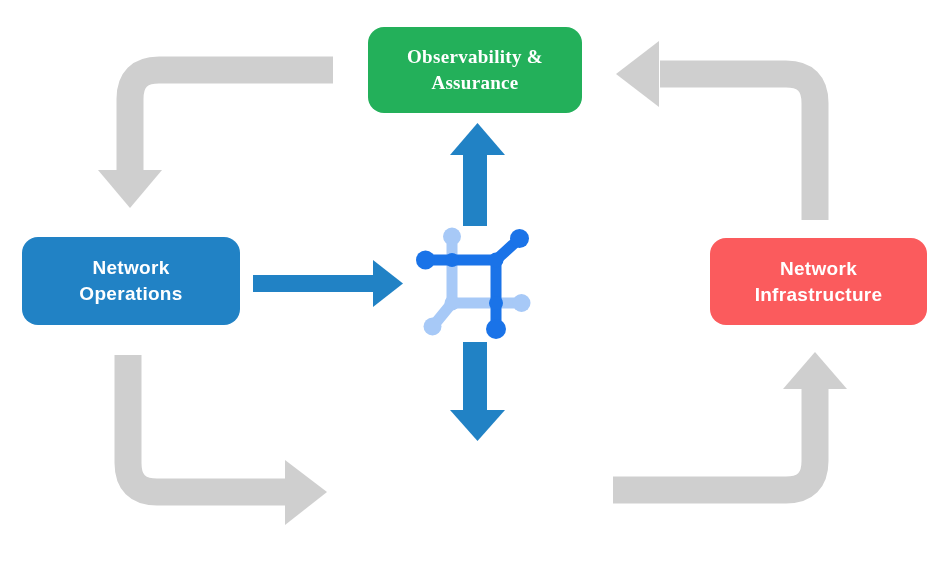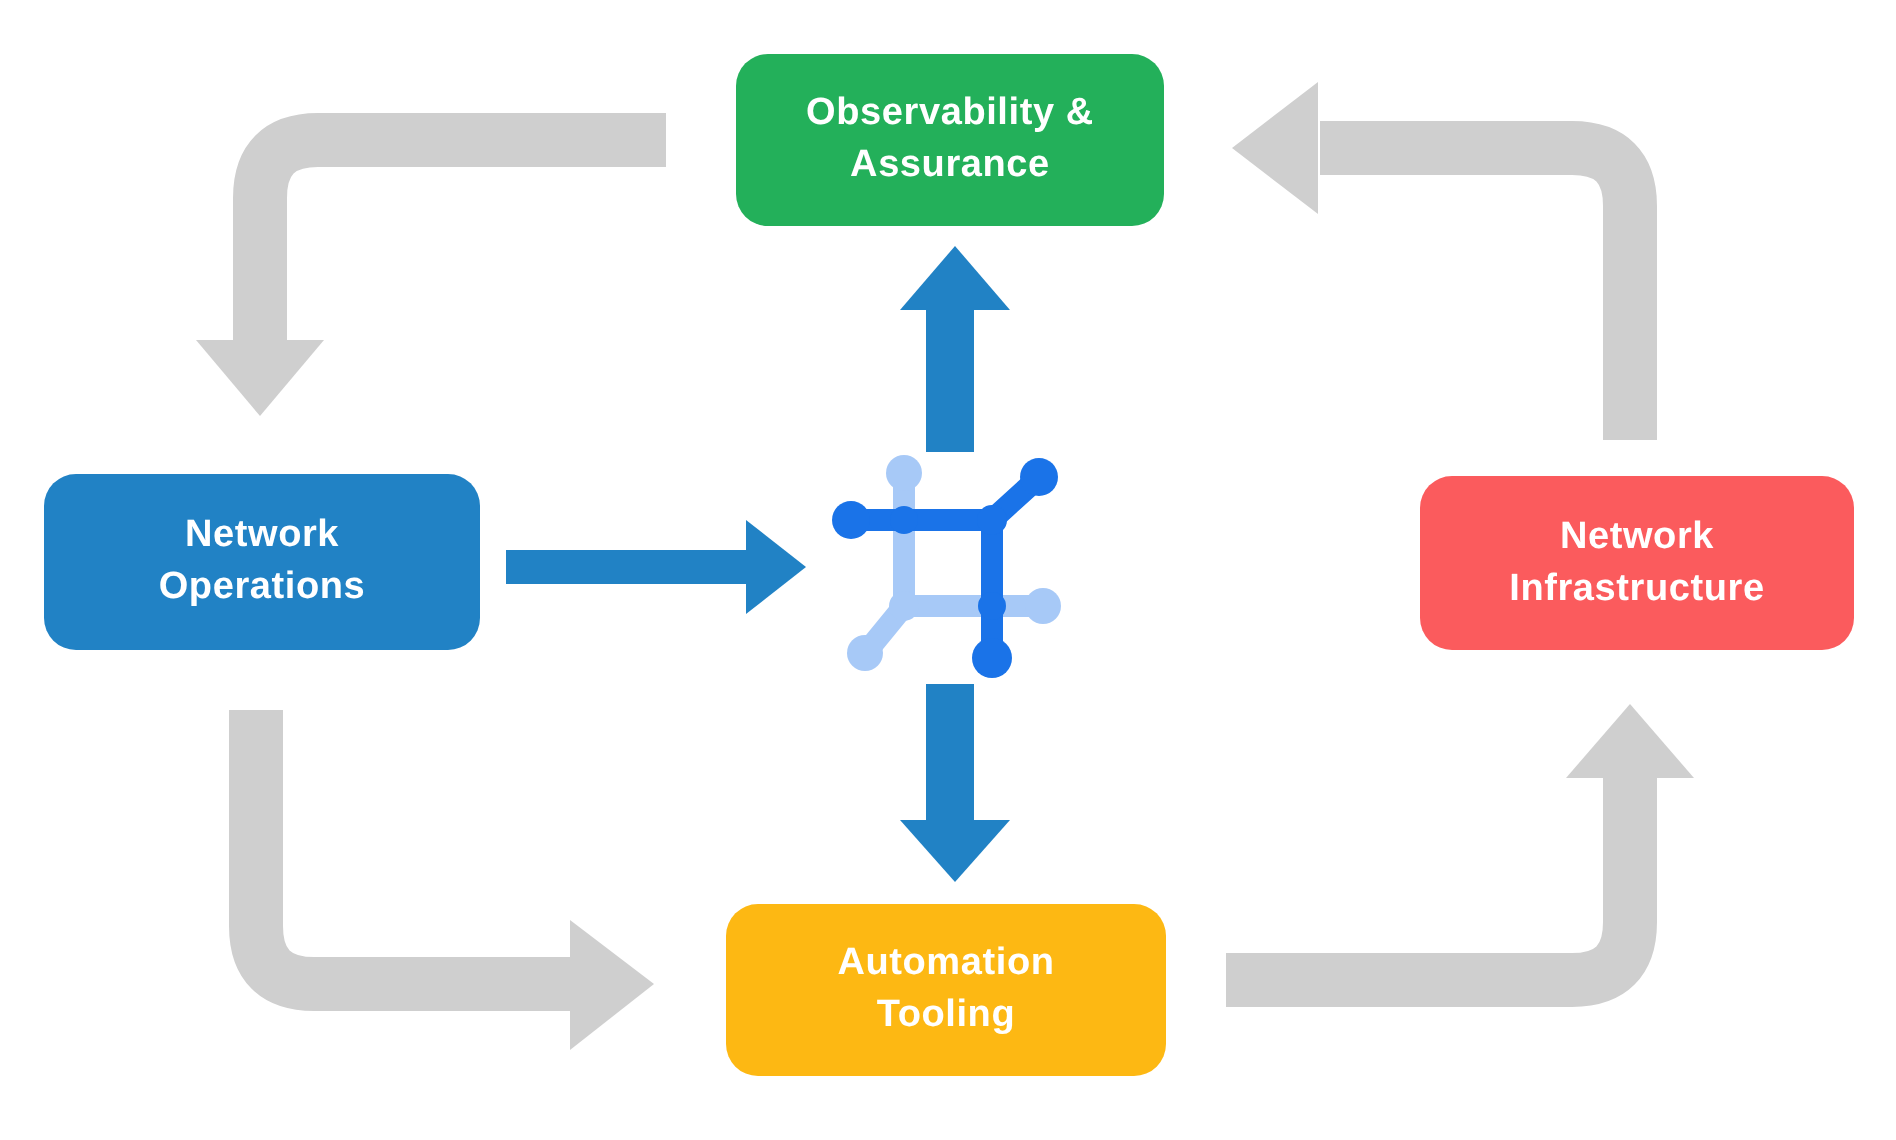--- a/index.html
+++ b/index.html
@@ -24,21 +24,21 @@
     text-align: center;
   }
   .node-label {
     color: #fff;
     font-size: 19px;
     font-weight: 700;
     letter-spacing: 0.3px;
     line-height: 26px;
     white-space: pre-line;
   }
-  .node-observability  { left: 368px; top: 27px;  width: 214px; height: 86px; }
+  .node-observability  { left: 368px; top: 27px;  width: 214px; height: 86px; font-family: Liberation Serif, serif; }
   .node-operations     { left: 22px;  top: 237px; width: 218px; height: 88px; }
   .node-infrastructure { left: 710px; top: 238px; width: 217px; height: 87px; }
   .node-automation     { left: 363px; top: 452px; width: 220px; height: 86px; }
 </style>
 </head>
 <body>
 
 <div class="stage" style="background-color: rgb(255, 255, 255);">
 
   <svg class="arrow-layer" viewBox="0 0 948 570" xmlns="http://www.w3.org/2000/svg">
@@ -110,18 +110,14 @@
   <div class="node node-operations" style="background-color: rgb(33, 130, 197);">
     <span class="node-label">Network
 Operations</span>
   </div>
 
   <div class="node node-infrastructure" style="background-color: rgb(251, 91, 93);">
     <span class="node-label">Network
 Infrastructure</span>
   </div>
 
-  <div class="node node-automation" style="background-color: rgb(253, 184, 19);">
-    <span class="node-label">Automation
-Tooling</span>
-  </div>
 
 </div>
 
 </body></html>

